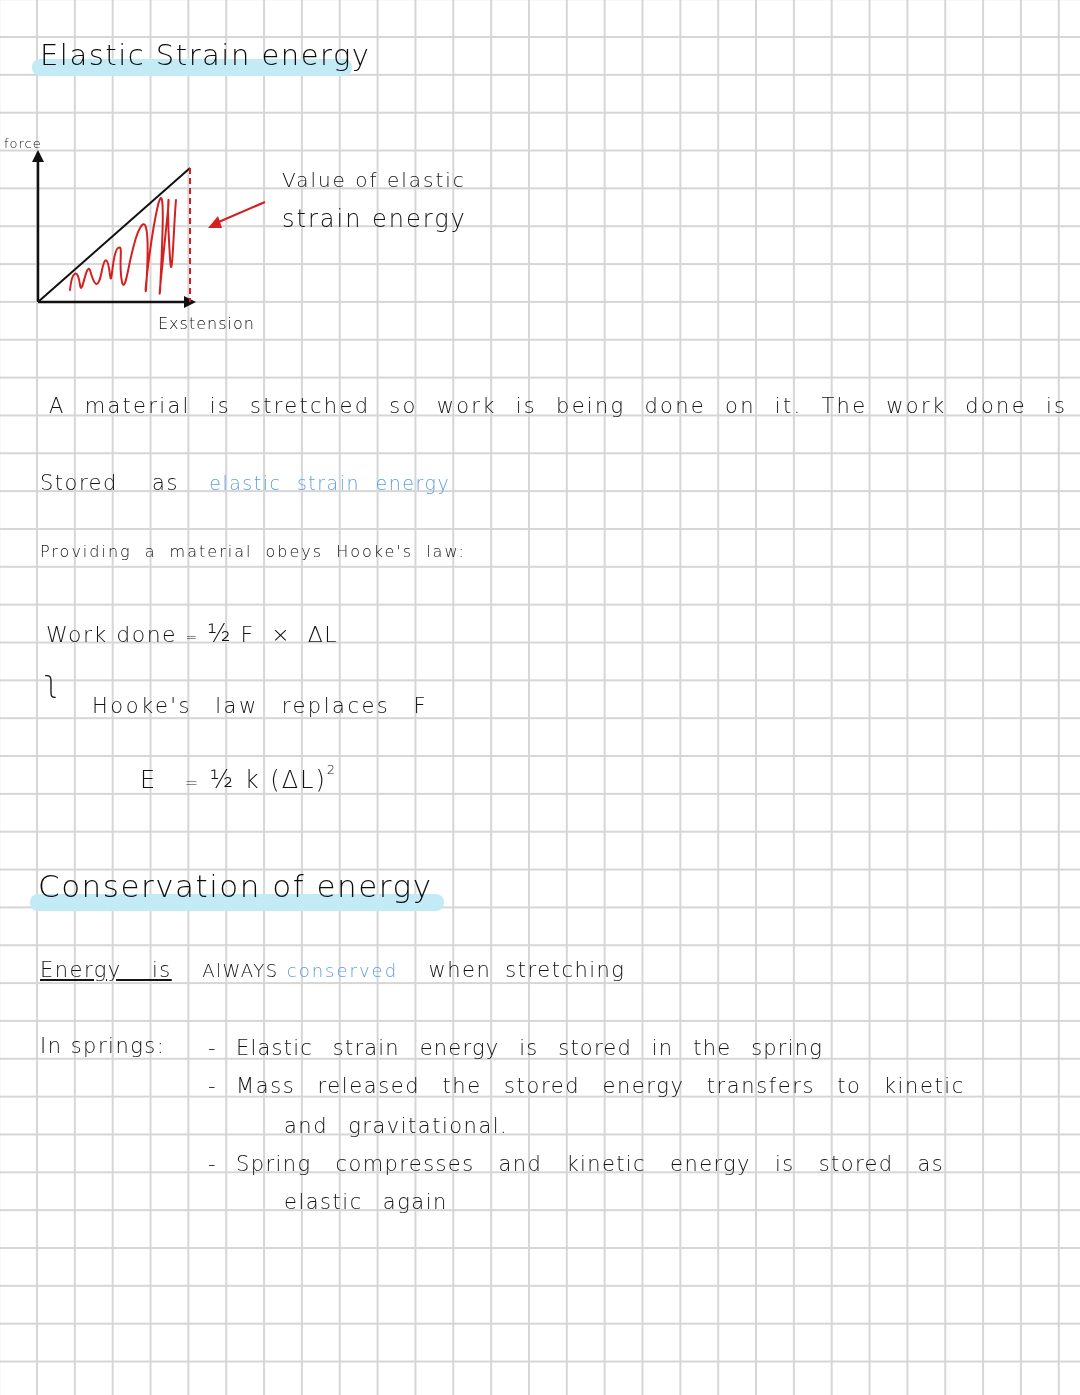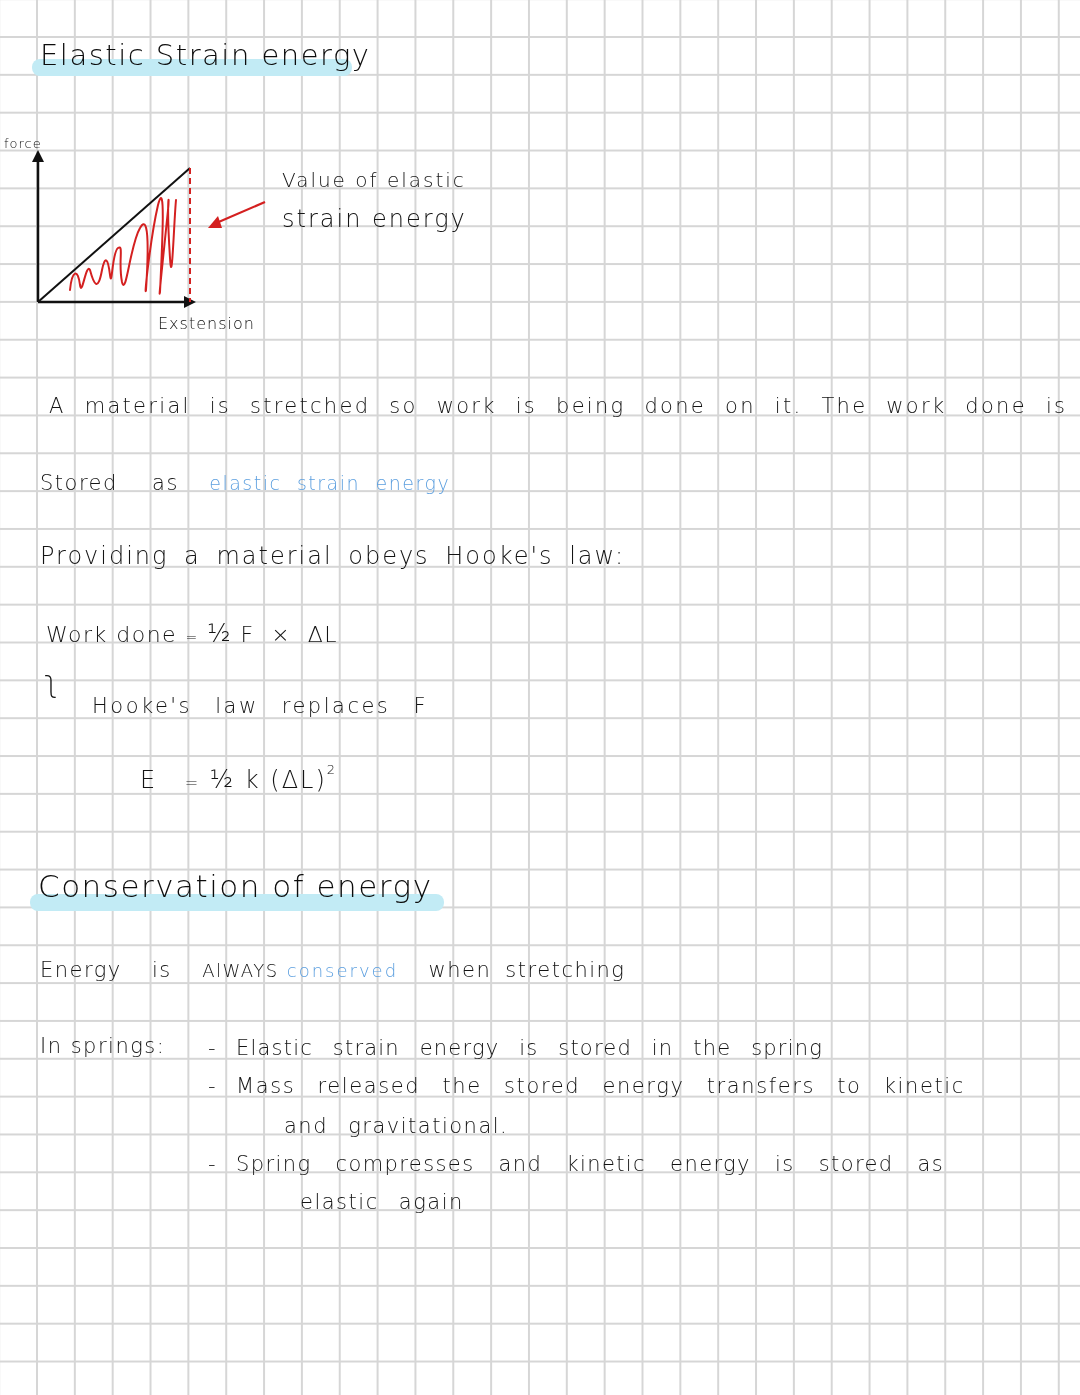--- a/index.html
+++ b/index.html
@@ -56,21 +56,21 @@
 <div class="abs hand txt" style="left:282px; top:168px; font-size:20px; letter-spacing:2px;">Value of elastic</div>
 <div class="abs hand txt" style="left:282px; top:205px; font-size:24px; letter-spacing:2px;">strain energy</div>
 
 <div class="abs hand txt" style="left:49px; top:394px; letter-spacing:2.3px; word-spacing:10px;">A material is stretched so work is being done on it. The work done is</div>
 <div class="abs hand txt" style="left:40px; top:432px; letter-spacing:1.5px;margin-top:39px;">
   <span style="word-spacing:26px;">Stored as</span>
   <span class="word-gap"></span>
   <span class="blue" style="font-size:19px; word-spacing:8px;">elastic strain energy</span>
 </div>
 
-<div class="abs hand txt" style="left:40px; top:542px; font-size:24px; letter-spacing:2px; word-spacing:6px;">Providing a material obeys Hooke's law:</div>
+<div class="abs hand txt" style="left:40px; top:542px; font-size:16px; letter-spacing:2px; word-spacing:6px;">Providing a material obeys Hooke's law:</div>
 
 <div class="abs hand txt" style="left:46px; top:620px; font-size:22px; letter-spacing:1.5px;">
   <span>Work done</span>
   <span style="font-size:14px;">=</span>
   <span style="font-size:24px;">½</span>
   <span style="word-spacing:8px;">F × ΔL</span>
 </div>
 
 <div class="abs hand" style="left:44px; top:664px; font-size:30px;">ʅ</div>
 <div class="abs hand txt" style="left:64px; top:694px; letter-spacing:2.5px; word-spacing:14px;margin-left:28px;">Hooke's law replaces F</div>
@@ -79,32 +79,32 @@
   <span>E</span>
   <span style="margin-left:18px; font-size:16px;">=</span>
   <span>½</span>
   <span>k (ΔL)</span><span class="sup">2</span>
 </div>
 
 <div class="highlight" style="left:30px; top:894px; width:414px; height:17px;"></div>
 <div class="abs hand title" style="left:38px; top:868px; font-size:31px; z-index:1;">Conservation of energy</div>
 
 <div class="abs hand txt" style="left:40px; top:958px; letter-spacing:1.5px;">
-  <span style="word-spacing:22px;">Energy is</span>
+  <span style="word-spacing:22px;text-decoration:underline;">Energy is</span>
   <span class="word-gap"></span>
   <span style="font-size:18px;">AlWAYS</span>
   <span class="blue" style="font-size:18px; letter-spacing:2px;">conserved</span>
   <span class="word-gap"></span>
   <span style="word-spacing:6px;">when stretching</span>
 </div>
 
 <div class="abs hand txt" style="left:40px; top:1034px; letter-spacing:1.5px;">In springs:</div>
 
 <div class="abs hand txt" style="left:208px; top:1036px;">-</div>
 <div class="abs hand txt" style="left:236px; top:1036px; letter-spacing:1.2px; word-spacing:12px;">Elastic strain energy is stored in the spring</div>
 
 <div class="abs hand txt" style="left:208px; top:1074px;">-</div>
 <div class="abs hand txt" style="left:236px; top:1074px; letter-spacing:1.6px; word-spacing:14px;">Mass released the stored energy transfers to kinetic</div>
 <div class="abs hand txt" style="left:284px; top:1114px; letter-spacing:1.5px; word-spacing:12px;">and gravitational.</div>
 
 <div class="abs hand txt" style="left:208px; top:1152px;">-</div>
 <div class="abs hand txt" style="left:236px; top:1152px; letter-spacing:1.4px; word-spacing:16px;">Spring compresses and kinetic energy is stored as</div>
-<div class="abs hand txt" style="left:284px; top:1190px; letter-spacing:1.5px; word-spacing:12px;margin-left:16px;">elastic again</div>
+<div class="abs hand txt" style="left:284px; top:1190px; letter-spacing:1.5px; word-spacing:12px;">elastic again</div>
 
 </body></html>

